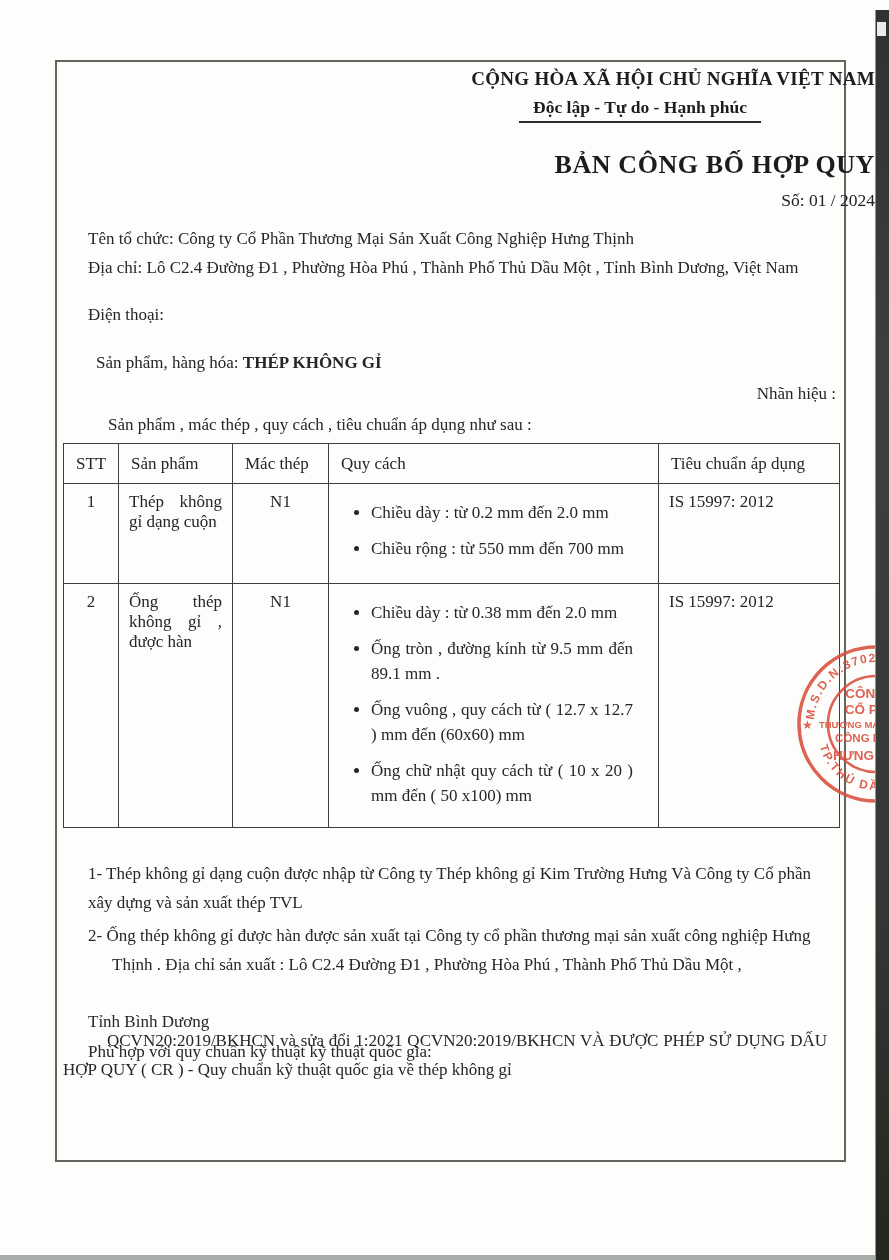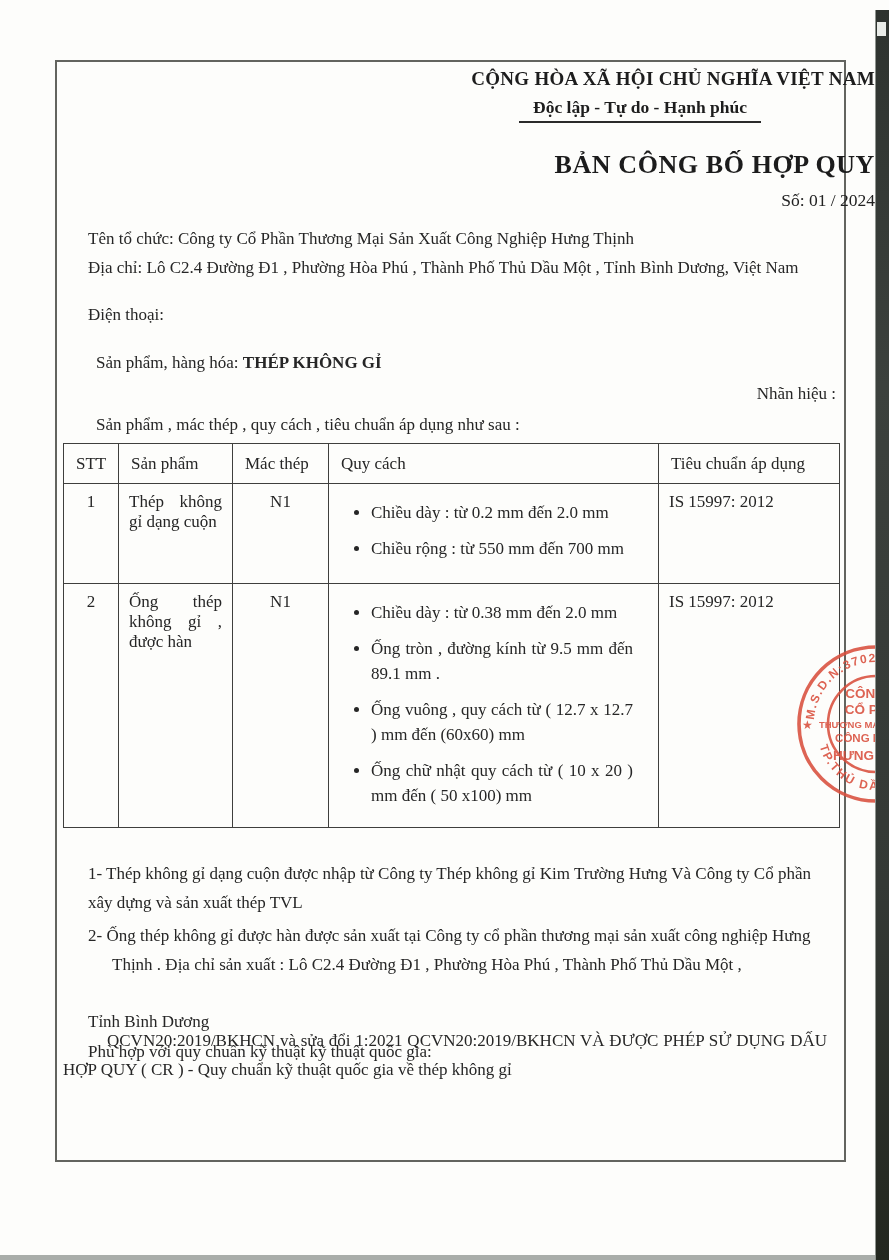--- a/index.html
+++ b/index.html
@@ -39,21 +39,21 @@
   .motto2 { display:inline-block; font-size:17.5px; font-weight:bold; padding:0 14px 3px 14px; border-bottom:2.5px solid #2a2a2a; color:#1d1d1d; }
   .doc-title { left:55px; top:150px; width:820px; font-size:26px; font-weight:bold; letter-spacing:.6px; color:#1c1c1c; }
   .doc-number { left:55px; top:190px; width:820px; font-size:17.5px; }
   
   .para { position:absolute; font-size:17px; line-height:29px; color:#262626; }
   .p-org   { left:88px; top:224px; width:745px; }
   .p-addr  { left:88px; top:253px; width:742px; }
   .p-phone { left:88px; top:300px; width:740px; }
   .p-prod  { left:96px; top:348px; width:740px; }
   .p-brand { left:96px; top:379px; width:740px;text-align:right; }
-  .p-intro { left:96px; top:410px; width:740px; }
+  .p-intro { left:108px; top:410px; width:740px; }
   .bold { font-weight:bold; }
   
   table.spec {
     position:absolute; left:63px; top:443px; width:776px;
     border-collapse:collapse; table-layout:fixed;
     font-size:17px; color:#262626;
   }
   table.spec th, table.spec td {
     border:1.6px solid #3f3f3d;
     vertical-align:top;

